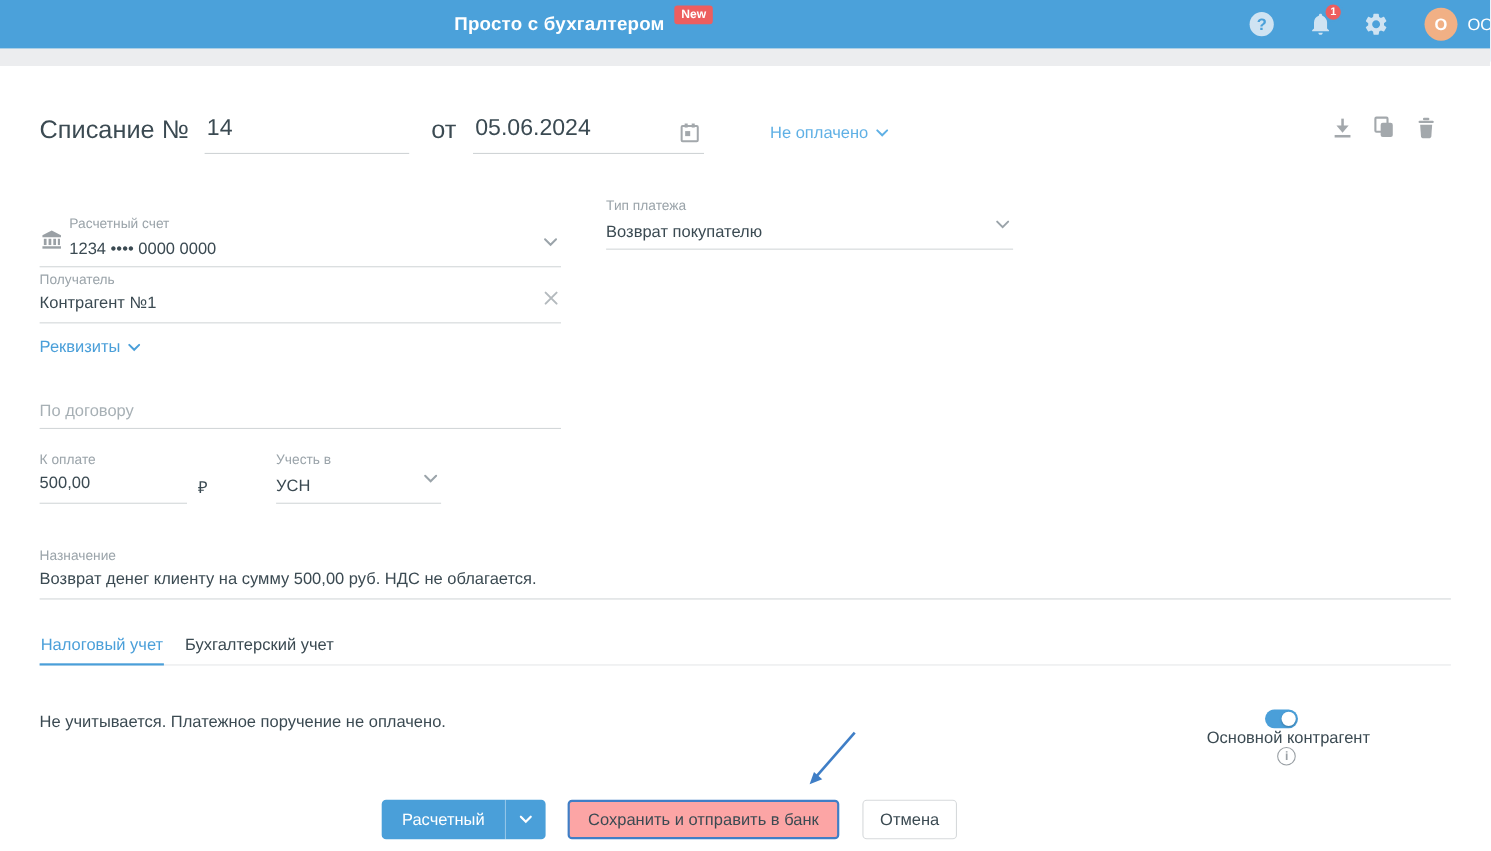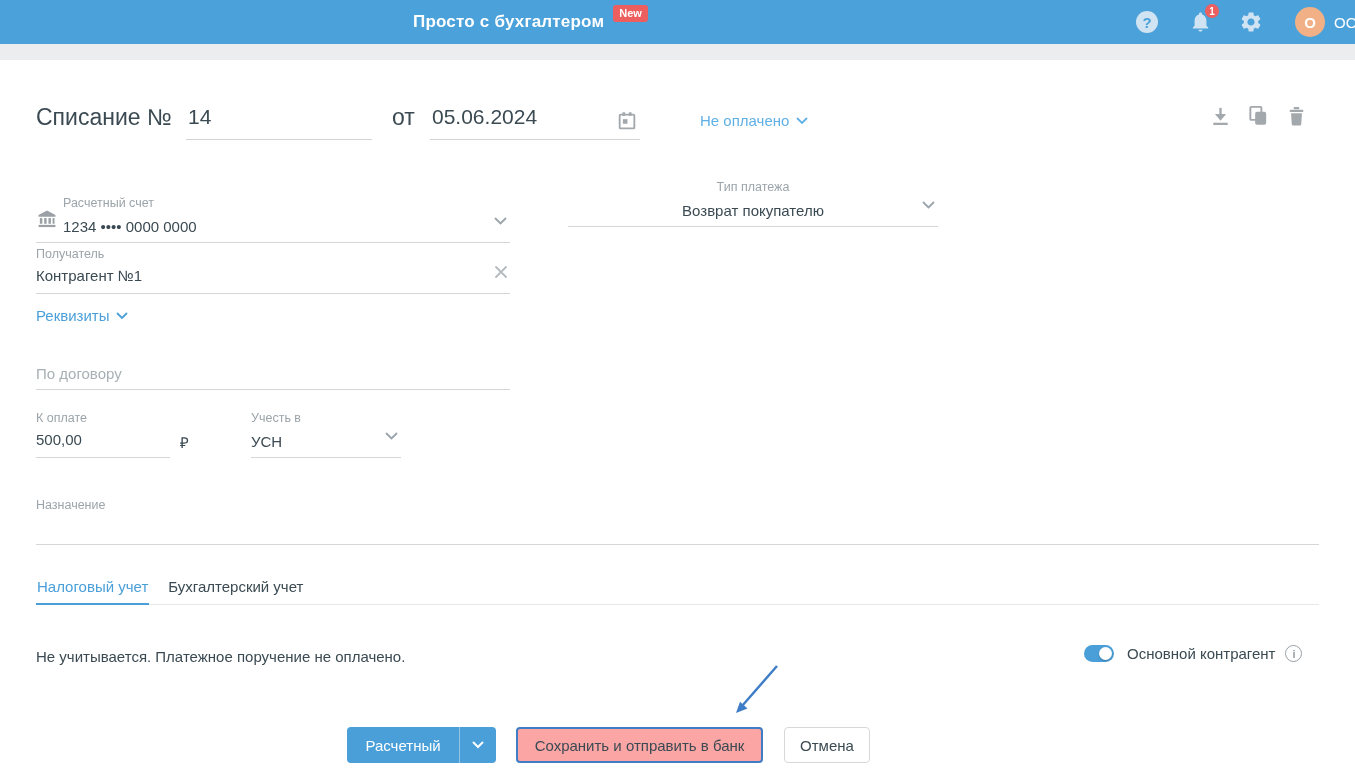--- a/index.html
+++ b/index.html
@@ -49,40 +49,40 @@
   .field { position:absolute; border-bottom:1px solid #D3D7D9; height:47px; }
   .field .f-label { font-size:12.5px; color:var(--label-gray,#9BA4AA); line-height:15px; }
   .field .f-value { font-size:15px; color:var(--text-dark,#3B4A52); margin-top:7px; line-height:18px; white-space:nowrap; }
   .field .f-input { border:none; outline:none; background:transparent; font-size:15px; width:100%;
                     font-family:"Liberation Sans", sans-serif; color:var(--text-dark,#3B4A52); margin-top:5px; }
   .field .chevron { position:absolute; right:3px; bottom:12px; }
   .field .clear-x { position:absolute; right:2px; bottom:10px; cursor:pointer; }
   .with-icon { padding-left:27px; }
   .bank-ic { position:absolute; left:0; bottom:8px; }
   .f-account { left:36px; top:136px; width:474px; }
-  .f-paytype { left:568px; top:120px; width:370px;text-align:center; }
+  .f-paytype { left:551px; top:120px; width:370px; }
   .f-recipient { left:36px; top:187px; width:474px; }
   .req-link { left:36px; top:247px; display:flex; align-items:center; gap:6px; color:var(--accent-blue,#4A9FD9);
               font-size:15px; cursor:pointer; }
   .f-contract { left:36px; top:283px; width:474px; }
   .f-contract .f-input { margin-top:22px; }
   .f-contract .f-input::placeholder { color:#A7B0B5; opacity:1; }
   .f-amount { left:36px; top:351px; width:134px; }
   .ruble { left:180px; top:372px; font-size:15px; color:var(--text-dark,#3B4A52); }
   .f-taxmode { left:251px; top:351px; width:150px; }
   .f-purpose { left:36px; top:438px; width:1283px; }
 
   
   .tabs-row { left:36px; top:518px; width:1283px; border-bottom:1px solid #E6E8EA; display:flex; gap:18px; }
   .tab { font-size:15px; padding:0 1px 8px; cursor:pointer; color:var(--text-dark,#3B4A52); line-height:17px; }
   .tab.active { color:var(--accent-blue,#4A9FD9); border-bottom:2px solid var(--accent-blue,#4A9FD9); margin-bottom:-1px; }
 
   
   .tax-status { left:36px; top:588px; font-size:15px; color:var(--text-dark,#3B4A52); }
-  .main-contr { left:1084px; top:585px; display:flex; align-items:center; }
+  .main-contr { left:1084px; top:585px; display:flex; align-items:center;flex-direction:column; }
   .toggle { width:30px; height:17px; border-radius:9px; background:var(--accent-blue,#4A9FD9); position:relative; cursor:pointer; }
   .toggle .knob { position:absolute; right:2px; top:2px; width:13px; height:13px; border-radius:50%; background:#fff;
                   box-shadow:0 1px 2px rgba(0,0,0,.25); }
   .main-contr .mc-label { margin-left:13px; font-size:15px; color:var(--text-dark,#3B4A52); }
   .info-ic { margin-left:10px; width:17px; height:17px; border-radius:50%; border:1.5px solid #9AA0A5; color:#9AA0A5;
              font-size:11px; font-weight:700; display:flex; align-items:center; justify-content:center; cursor:pointer; }
 
   
   .btn-row-item { position:absolute; top:667px; height:36px; border-radius:4px; font-size:15px;
                   font-family:"Liberation Sans", sans-serif; display:flex; align-items:center; justify-content:center; cursor:pointer; }
@@ -231,20 +231,21 @@
       <div class="f-value">УСН</div>
       <span class="chevron">
         <svg width="13" height="9" viewBox="0 0 13 9">
             <path d="M1.5 1.5l5 5 5-5" stroke="#9BA4AA" stroke-width="1.8" fill="none" stroke-linecap="round"></path>
           </svg>
       </span>
     </div>
 
     <div class="field f-purpose">
       <div class="f-label">Назначение</div>
+      <input class="f-input" value="Возврат денег клиенту на сумму 500,00 руб. НДС не облагается." style="">
     </div>
 
     <div class="abs tabs-row">
       <div class="tab active">Налоговый учет</div>
       <div class="tab">Бухгалтерский учет</div>
     </div>
 
     <div class="abs tax-status">Не учитывается. Платежное поручение не оплачено.</div>
     <div class="abs main-contr">
       <span class="toggle">

